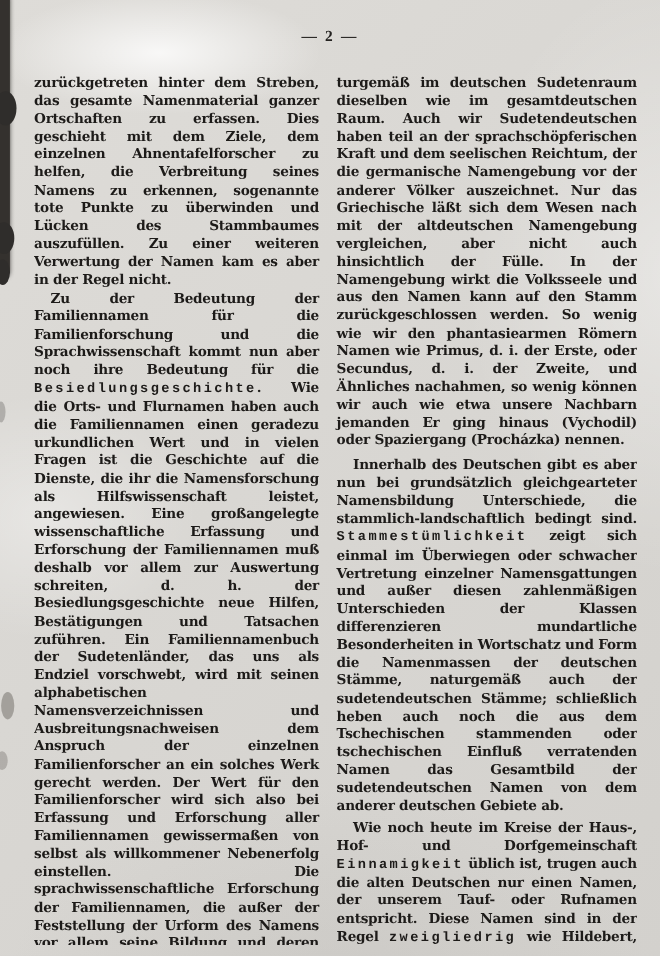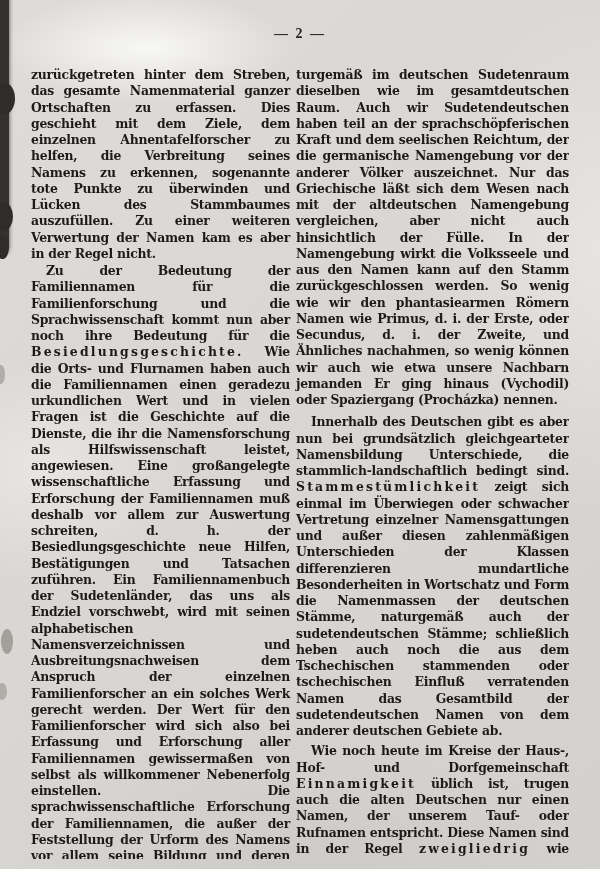--- a/index.html
+++ b/index.html
@@ -34,36 +34,36 @@
   .smudge.s3 { left:-3px; top:365px; width:8px;  height:19px; background:rgba(110,107,104,0.40); }
 
   .page-number {
     position:absolute; top:26px; left:0; right:0; text-align:center;
     font-family:"Liberation Serif","DejaVu Serif",serif;
     font-size:14px; font-weight:bold; letter-spacing:2px; color:#242220;
   }
 
   .columns {
     position:absolute; left:31px; top:67px; height:792px; overflow:hidden;
-    display:flex; gap:6px;
+    display:flex; gap:16px;
   }
   .column.col-left  { width:259px; }
   .column.col-right { width:273px; }
 
   .para {
     font-size:12.4px; line-height:16.25px; font-weight:700;
     text-align:justify; letter-spacing:-0.25px;
     -webkit-hyphens:none; hyphens:none;
   }
   .para.indent { text-indent:15px; }
   .col-left  .para.indent { margin-top:1px; }
   .col-right .para.p2 { margin-top:6px; }
   .col-right .para.p3 { margin-top:4px; }
 
-  .sperr { letter-spacing:2.2px; word-spacing:3px; }
+  .sperr { letter-spacing:2.2px; word-spacing:3px;font-family:Liberation Mono, monospace; }
 </style>
 </head>
 <body>
 
 <div class="page">
 
   <div class="strip"></div>
   <div class="blob b1"></div>
   <div class="blob b2"></div>
   <div class="blob b3"></div>

